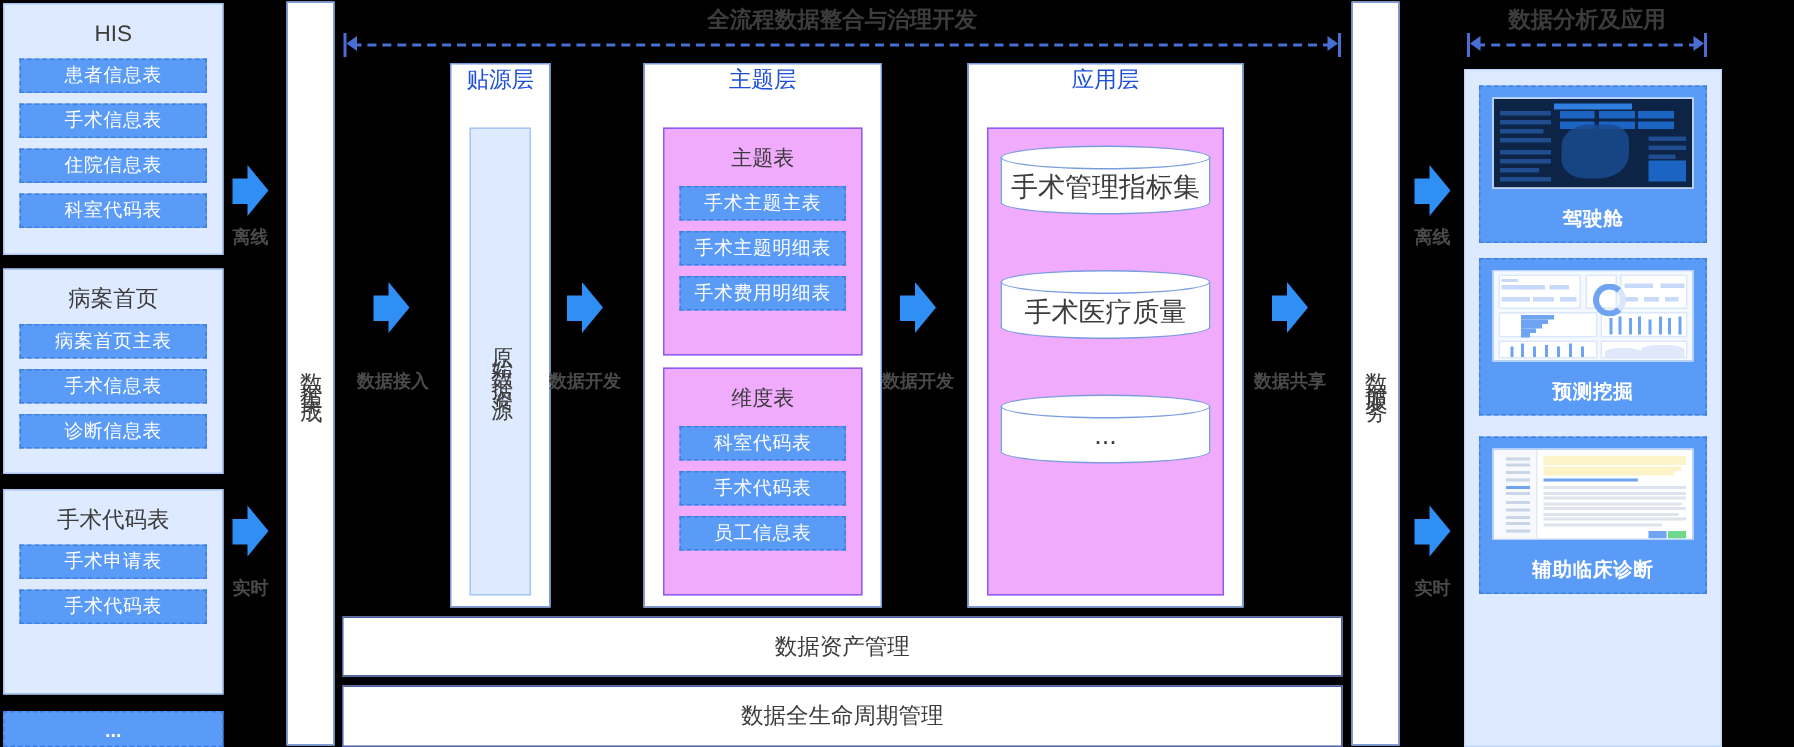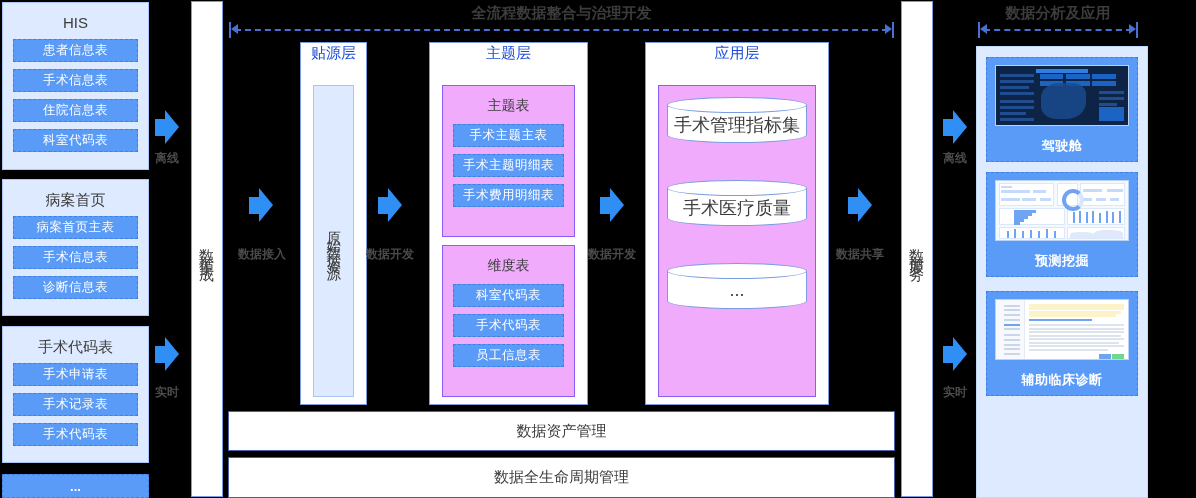--- a/index.html
+++ b/index.html
@@ -227,21 +227,20 @@
   <div class="src-card" style="left:2px; top:179px; width:147px; height:137px;">
     <div class="src-title">病案首页</div>
     <div class="tbl-chip">病案首页主表</div>
     <div class="tbl-chip">手术信息表</div>
     <div class="tbl-chip">诊断信息表</div>
   </div>
 
   <div class="src-card" style="left:2px; top:326px; width:147px; height:137px;">
     <div class="src-title">手术代码表</div>
     <div class="tbl-chip">手术申请表</div>
-    <div class="tbl-chip">手术记录表</div>
     <div class="tbl-chip">手术代码表</div>
   </div>
 
   <div class="ellipsis-chip" style="left:2px; top:474px; width:147px; height:24px;">...</div>
 
   <div class="arrow" style="left:155px; top:110px; width:24px; height:34px; background:transparent;">
     <div class="shaft"></div>
       <div class="head"></div>
   </div>
   <div class="arrow-label" style="left:150px; top:150px; width:34px;">离线</div>

